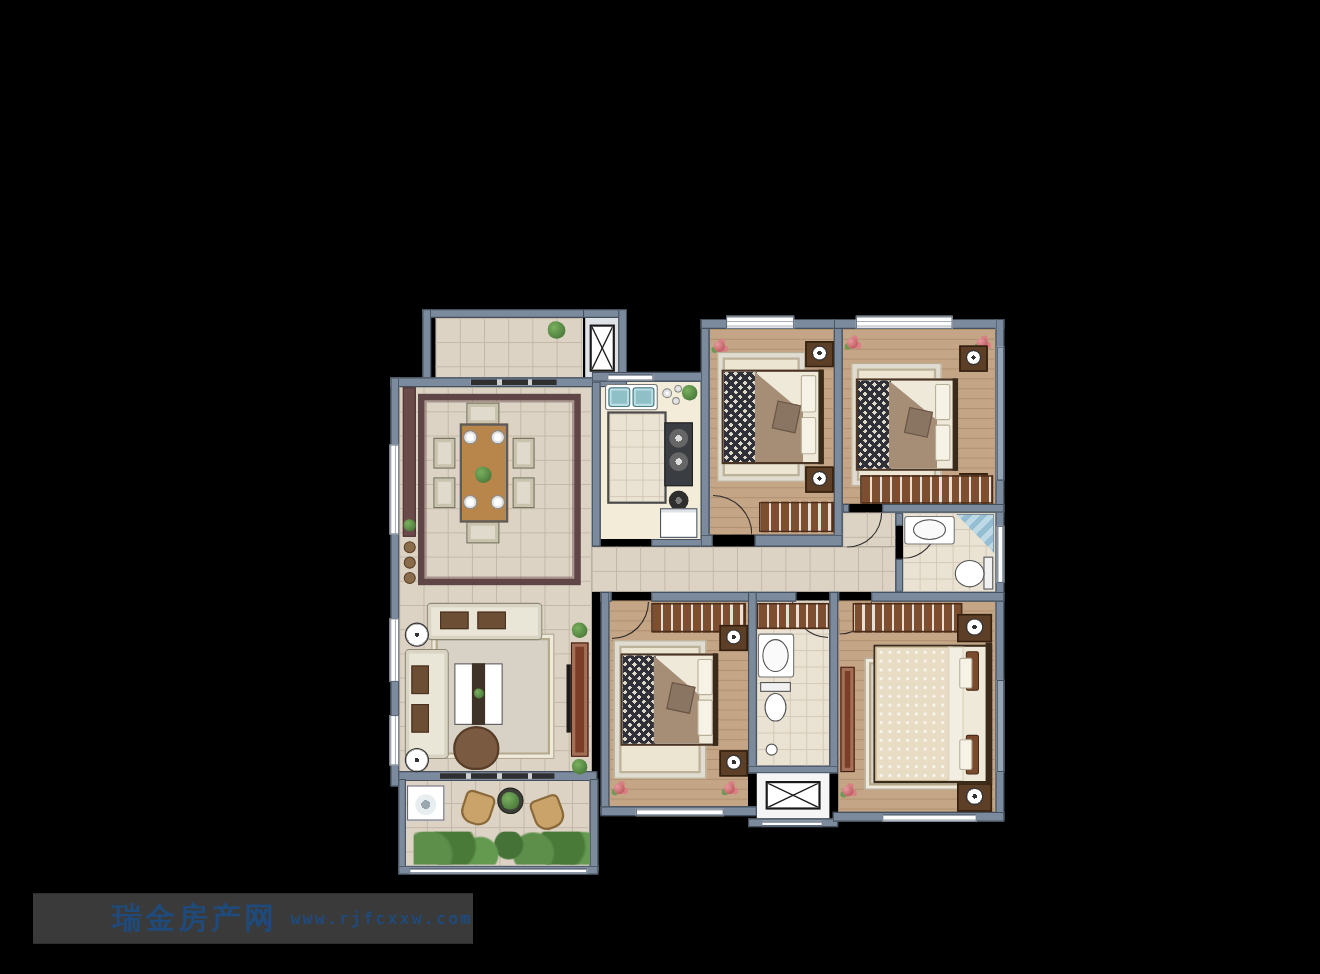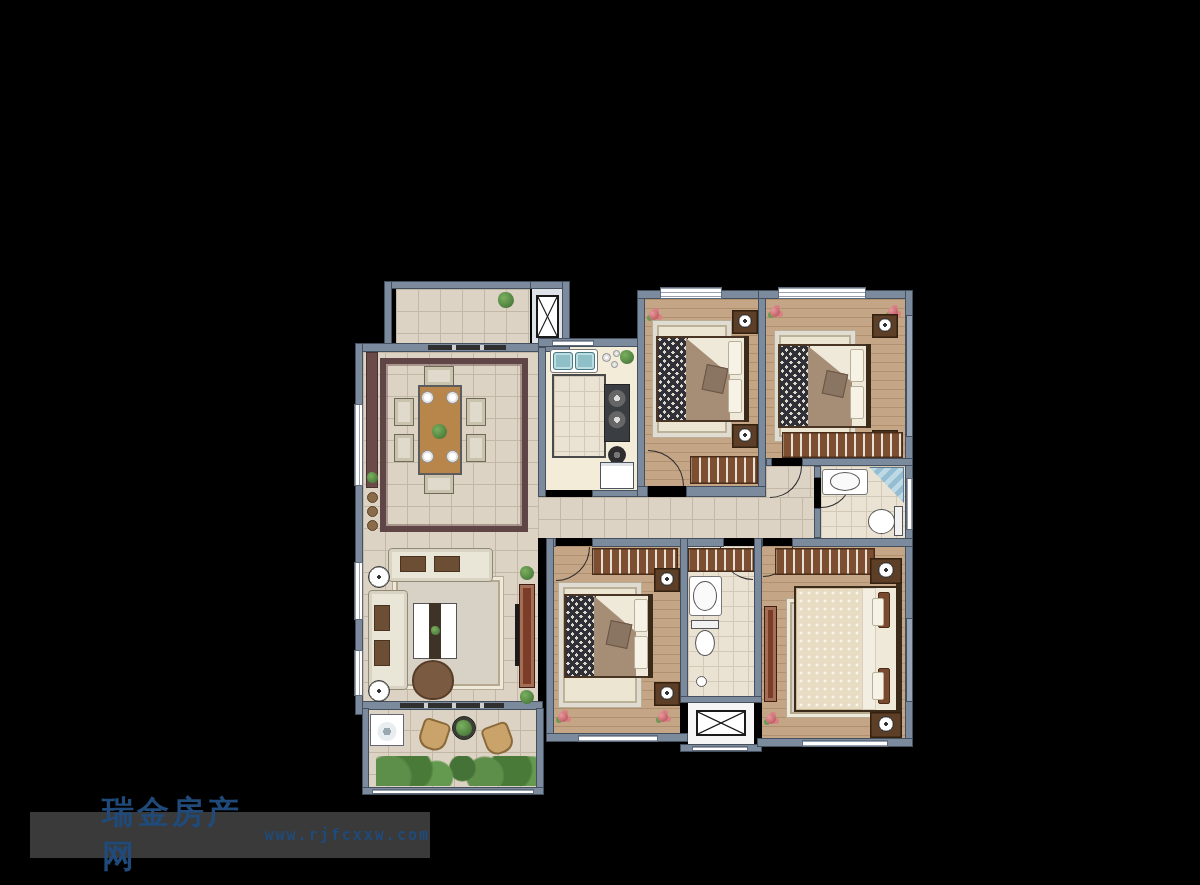--- a/index.html
+++ b/index.html
@@ -106,21 +106,21 @@
       radial-gradient(circle at 54% 40%,#457236 0 14%,transparent 16%),
       radial-gradient(circle at 68% 65%,#5d8f4a 0 16%,transparent 18%),
       radial-gradient(circle at 84% 45%,#4a7a38 0 15%,transparent 17%),
       radial-gradient(circle at 96% 72%,#639a50 0 13%,transparent 15%);}
   .xbox{background:#fff;border:2px solid #1a1a1a;}
   .xbox svg{display:block;width:100%;height:100%;}
   .duvet{background-color:var(--duvet-cream);
         background-image:radial-gradient(circle,rgba(255,255,255,.75) 1px,transparent 1.8px);
         background-size:8px 8px;border:1px solid #c9b896;}
   #watermark{display:flex;align-items:center;background:var(--watermark-bg);}
-  #wm-name{color:var(--watermark-text);font-size:32px;font-weight:600;letter-spacing:3px;
+  #wm-name{color:var(--watermark-text);font-size:27px;font-weight:600;letter-spacing:3px;
         font-family:Liberation Sans, sans-serif;}
   #wm-url{color:var(--watermark-text);font-size:15px;letter-spacing:2px;margin-left:12px;
         font-family:"DejaVu Sans Mono",monospace;font-weight:600;}
 </style>
 </head>
 <body>
 
 <div id="canvas">
 
   <div class="a tile" style="left:396px;top:289px;width:134px;height:56px"></div>

